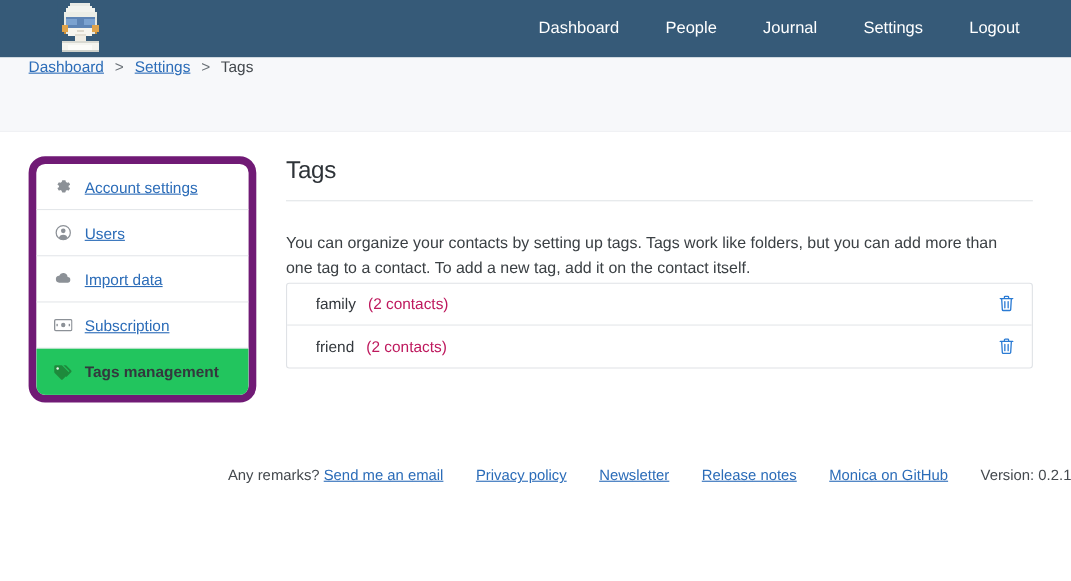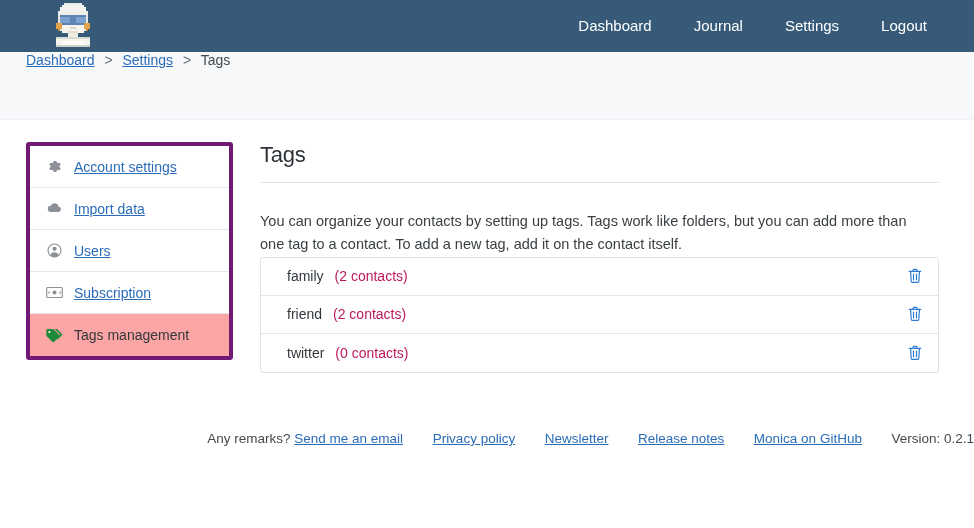--- a/index.html
+++ b/index.html
@@ -69,36 +69,37 @@
 
   
   .page {
     display: flex;
     padding: 22px 26px 0 26px;
     align-items: flex-start;
   }
   .sidebar {
     width: 207px;
     flex: 0 0 207px;
-    border: 4px solid #701a75;
-    border-radius: 3px;
+    border: 7px solid #701a75;
+    border-radius: 15px;
     background: #ffffff;
     overflow: hidden;
   }
   .side-item {
     display: flex;
     align-items: center;
     height: 42px;
     padding: 0 0 0 14px;
     border-bottom: 1px solid #e4e7ea;
     font-size: 14px;
   }
   .side-item:last-child { border-bottom: none; }
   .side-item.active {
-    background: #fca5a5;
+    background: #22c55e;
+    font-weight: bold;
   }
   .side-item .ico {
     width: 20px;
     height: 20px;
     margin-right: 10px;
     flex: 0 0 20px;
     display: flex;
     align-items: center;
     justify-content: center;
   }
@@ -203,20 +204,21 @@
       <rect x="8" y="16" width="5" height="2" fill="#efece3"></rect>
 
       <rect x="2" y="18" width="17" height="4" fill="#f4f4ef"></rect>
       <rect x="2" y="18" width="17" height="1" fill="#d8d9d2"></rect>
       <rect x="5" y="20" width="11" height="2" fill="#fbfbf8"></rect>
       <rect x="2" y="22" width="17" height="1" fill="#cdd0ca"></rect>
     </svg>
   </a>
   <nav class="nav-links">
     <a href="#">Dashboard</a>
+    <a href="#">People</a>
     <a href="#">Journal</a>
     <a href="#">Settings</a>
     <a href="#">Logout</a>
   </nav>
 </div>
 
 <div class="breadcrumb-bar">
   <div class="breadcrumb">
     <a href="#">Dashboard</a>
     <span class="sep">&gt;</span>
@@ -236,38 +238,38 @@
           <path d="M8 5.2a2.8 2.8 0 100 5.6 2.8 2.8 0 000-5.6zm0 4.3a1.5 1.5 0 110-3 1.5 1.5 0 010 3z"></path>
           <path d="M14.3 9.3l-1.1-.6a5.3 5.3 0 000-1.4l1.1-.6a.6.6 0 00.25-.78l-.9-1.6a.6.6 0 00-.76-.27l-1.15.45a5.3 5.3 0 00-1.2-.7l-.18-1.22a.6.6 0 00-.6-.5H7.34a.6.6 0 00-.6.5l-.18 1.22c-.43.17-.83.4-1.2.7L4.2 4.05a.6.6 0 00-.76.27l-.9 1.6a.6.6 0 00.25.78l1.1.6a5.3 5.3 0 000 1.4l-1.1.6a.6.6 0 00-.25.78l.9 1.6c.15.27.48.38.76.27l1.15-.45c.37.3.77.53 1.2.7l.18 1.22c.05.29.3.5.6.5h2.32c.3 0 .55-.21.6-.5l.18-1.22c.43-.17.83-.4 1.2-.7l1.15.45c.28.11.61 0 .76-.27l.9-1.6a.6.6 0 00-.25-.78z"></path>
         </svg>
       </span>
       <span class="lbl">Account settings</span>
     </div>
 
 
     <div class="side-item">
       <span class="ico">
+        <svg width="15" height="15" viewBox="0 0 20 20">
+          <circle cx="10" cy="10" r="8.6" fill="none" stroke="#8c9197" stroke-width="1.5"></circle>
+          <circle cx="10" cy="7.8" r="2.8" fill="#8c9197"></circle>
+          <path d="M4.6 16.6a5.6 5.6 0 0110.8 0 8.5 8.5 0 01-10.8 0z" fill="#8c9197"></path>
+        </svg>
+      </span>
+      <span class="lbl">Users</span>
+    </div>
+
+    <div class="side-item">
+      <span class="ico">
         <svg width="16" height="16" viewBox="0 0 20 20" fill="#8c9197">
           <path d="M15.6 7.3A5 5 0 006 5.9a3.9 3.9 0 00.3 7.8h9a3.2 3.2 0 00.3-6.4z"></path>
           <path d="M10 4.4l-3 3.4h6z" fill="#8c9197"></path>
           <rect x="8.9" y="7.2" width="2.2" height="4.6" fill="#8c9197"></rect>
         </svg>
       </span>
       <span class="lbl">Import data</span>
-    </div>
-
-    <div class="side-item">
-      <span class="ico">
-        <svg width="15" height="15" viewBox="0 0 20 20">
-          <circle cx="10" cy="10" r="8.6" fill="none" stroke="#8c9197" stroke-width="1.5"></circle>
-          <circle cx="10" cy="7.8" r="2.8" fill="#8c9197"></circle>
-          <path d="M4.6 16.6a5.6 5.6 0 0110.8 0 8.5 8.5 0 01-10.8 0z" fill="#8c9197"></path>
-        </svg>
-      </span>
-      <span class="lbl">Users</span>
     </div>
 
     <div class="side-item">
       <span class="ico">
         <svg width="17" height="13" viewBox="0 0 22 16">
           <rect x="0.9" y="1.5" width="20.2" height="13" rx="1.3" fill="none" stroke="#8c9197" stroke-width="1.5"></rect>
           <circle cx="11" cy="8" r="2.6" fill="#8c9197"></circle>
           <rect x="3" y="6.6" width="1.6" height="2.8" fill="#8c9197"></rect>
           <rect x="17.4" y="6.6" width="1.6" height="2.8" fill="#8c9197"></rect>
         </svg>
@@ -315,32 +317,20 @@
         <span class="tag-del">
           <svg width="14" height="16" viewBox="0 0 14 16" fill="none" stroke="#2b7bd4" stroke-width="1.2">
             <path d="M1.3 3.4h11.4" stroke-linecap="round"></path>
             <path d="M5.1 3.3V2.1c0-.4.33-.75.75-.75h2.3c.42 0 .75.34.75.75v1.2"></path>
             <path d="M2.6 3.5l.6 10c.03.45.4.8.85.8h5.9c.46 0 .83-.35.86-.8l.6-10"></path>
             <path d="M5.5 6.2v5.6M8.5 6.2v5.6" stroke-linecap="round"></path>
           </svg>
         </span>
       </div>
 
-      <div class="tag-row">
-        <span class="tag-name">twitter</span>
-        <span class="tag-count">(0 contacts)</span>
-        <span class="tag-del">
-          <svg width="14" height="16" viewBox="0 0 14 16" fill="none" stroke="#2b7bd4" stroke-width="1.2">
-            <path d="M1.3 3.4h11.4" stroke-linecap="round"></path>
-            <path d="M5.1 3.3V2.1c0-.4.33-.75.75-.75h2.3c.42 0 .75.34.75.75v1.2"></path>
-            <path d="M2.6 3.5l.6 10c.03.45.4.8.85.8h5.9c.46 0 .83-.35.86-.8l.6-10"></path>
-            <path d="M5.5 6.2v5.6M8.5 6.2v5.6" stroke-linecap="round"></path>
-          </svg>
-        </span>
-      </div>
 
     </div>
   </main>
 </div>
 
 <div class="footer">
   <span class="remark">Any remarks?</span>
   <span> </span>
   <a href="#">Send me an email</a>
   <span class="spacer"></span>

